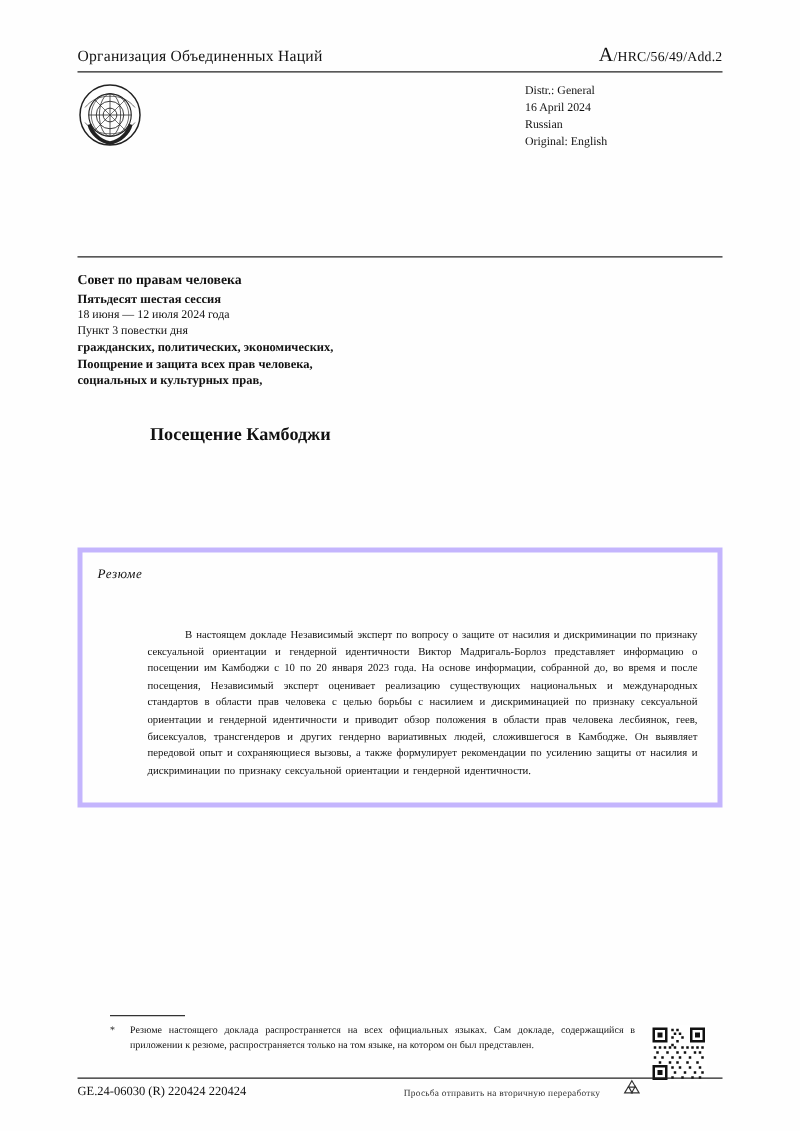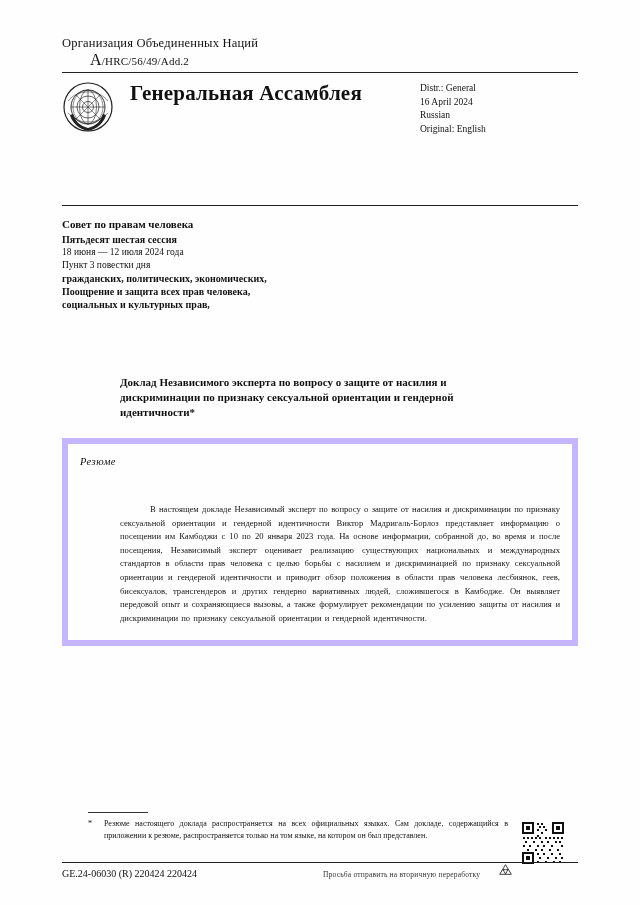--- a/index.html
+++ b/index.html
@@ -26,23 +26,22 @@
 
   
   .hdr {
     position: absolute;
     left: 62px;
     top: 36px;
     width: 516px;
   }
   .hdr-top-row {
     display: flex;
-    align-items: flex-start;
+    align-items: center;
     justify-content: space-between;
-    flex-direction: column;
   }
   .org-name {
     font-size: 12.5px;
     letter-spacing: 0.2px;
     color: #111;
   }
   .symbol {
     font-size: 11px;
     letter-spacing: 0.2px;
     color: #111;
@@ -132,21 +131,21 @@
     line-height: 15px;
   }
 
   
   .summary-box {
     position: absolute;
     left: 62px;
     top: 438px;
     width: 516px;
     height: 208px;
-    border: 6px solid #c4b5fd;
+    border: 4px solid #c4b5fd;
     box-sizing: border-box;
   }
   .summary-label {
     position: absolute;
     left: 12px;
     top: 12px;
     font-style: italic;
     font-size: 10.5px;
     letter-spacing: 0.5px;
   }
@@ -253,42 +252,41 @@
             <line x1="9" y1="26" x2="43" y2="26" stroke="#222" stroke-width="0.6"></line>
             <line x1="14" y1="14" x2="38" y2="38" stroke="#222" stroke-width="0.5"></line>
             <line x1="38" y1="14" x2="14" y2="38" stroke="#222" stroke-width="0.5"></line>
             <ellipse cx="26" cy="26" rx="8.5" ry="17" fill="none" stroke="#222" stroke-width="0.6"></ellipse>
             <ellipse cx="26" cy="26" rx="15" ry="17" fill="none" stroke="#222" stroke-width="0.5"></ellipse>
             <path d="M6 20 C11 14 17 11 26 11 C35 11 41 14 46 20" fill="none" stroke="#222" stroke-width="0.5"></path>
             <path d="M6 32 C11 38 17 41 26 41 C35 41 41 38 46 32" fill="none" stroke="#222" stroke-width="0.5"></path>
             <path d="M26 47 C18 45 13 40 11 33 L8 34 C10 42 17 48 26 50 C35 48 42 42 44 34 L41 33 C39 40 34 45 26 47 Z" fill="#222"></path>
           </svg>
         </div>
-        <div class="ga-title">Генеральная Ассамблея</div>
         <div class="distr-block">
           <div>Distr.: General</div>
           <div>16 April 2024</div>
           <div>Russian</div>
           <div>Original: English</div>
         </div>
       </div>
     </div>
     <div class="hdr-rule-2"></div>
 
     <div class="council">
       <div class="council-title">Совет по правам человека</div>
       <div class="council-line b">Пятьдесят шестая сессия</div>
       <div class="council-line r">18 июня — 12 июля 2024 года</div>
       <div class="council-line r">Пункт 3 повестки дня</div>
       <div class="council-line b">гражданских, политических, экономических,</div>
       <div class="council-line b">Поощрение и защита всех прав человека,</div>
       <div class="council-line b">социальных и культурных прав,</div>
     </div>
 
-    <div class="report-title">Доклад Независимого эксперта по вопросу о защите от насилия и дискриминации по признаку сексуальной ориентации и гендерной идентичности*</div>
+    <div class="visit-title">Посещение Камбоджи</div>
 
     <div class="summary-box">
       <div class="summary-label">Резюме</div>
       <div class="summary-text">В настоящем докладе Независимый эксперт по вопросу о защите от насилия и дискриминации по признаку сексуальной ориентации и гендерной идентичности Виктор Мадригаль-Борлоз представляет информацию о посещении им Камбоджи с 10 по 20 января 2023 года. На основе информации, собранной до, во время и после посещения, Независимый эксперт оценивает реализацию существующих национальных и международных стандартов в области прав человека с целью борьбы с насилием и дискриминацией по признаку сексуальной ориентации и гендерной идентичности и приводит обзор положения в области прав человека лесбиянок, геев, бисексуалов, трансгендеров и других гендерно вариативных людей, сложившегося в Камбодже. Он выявляет передовой опыт и сохраняющиеся вызовы, а также формулирует рекомендации по усилению защиты от насилия и дискриминации по признаку сексуальной ориентации и гендерной идентичности.</div>
     </div>
 
     <div class="fn-rule"></div>
     <div class="footnote">
       <span class="star">*</span>
       <span class="fn-body">Резюме настоящего доклада распространяется на всех официальных языках. Сам докладе, содержащийся в приложении к резюме, распространяется только на том языке, на котором он был представлен.</span>

